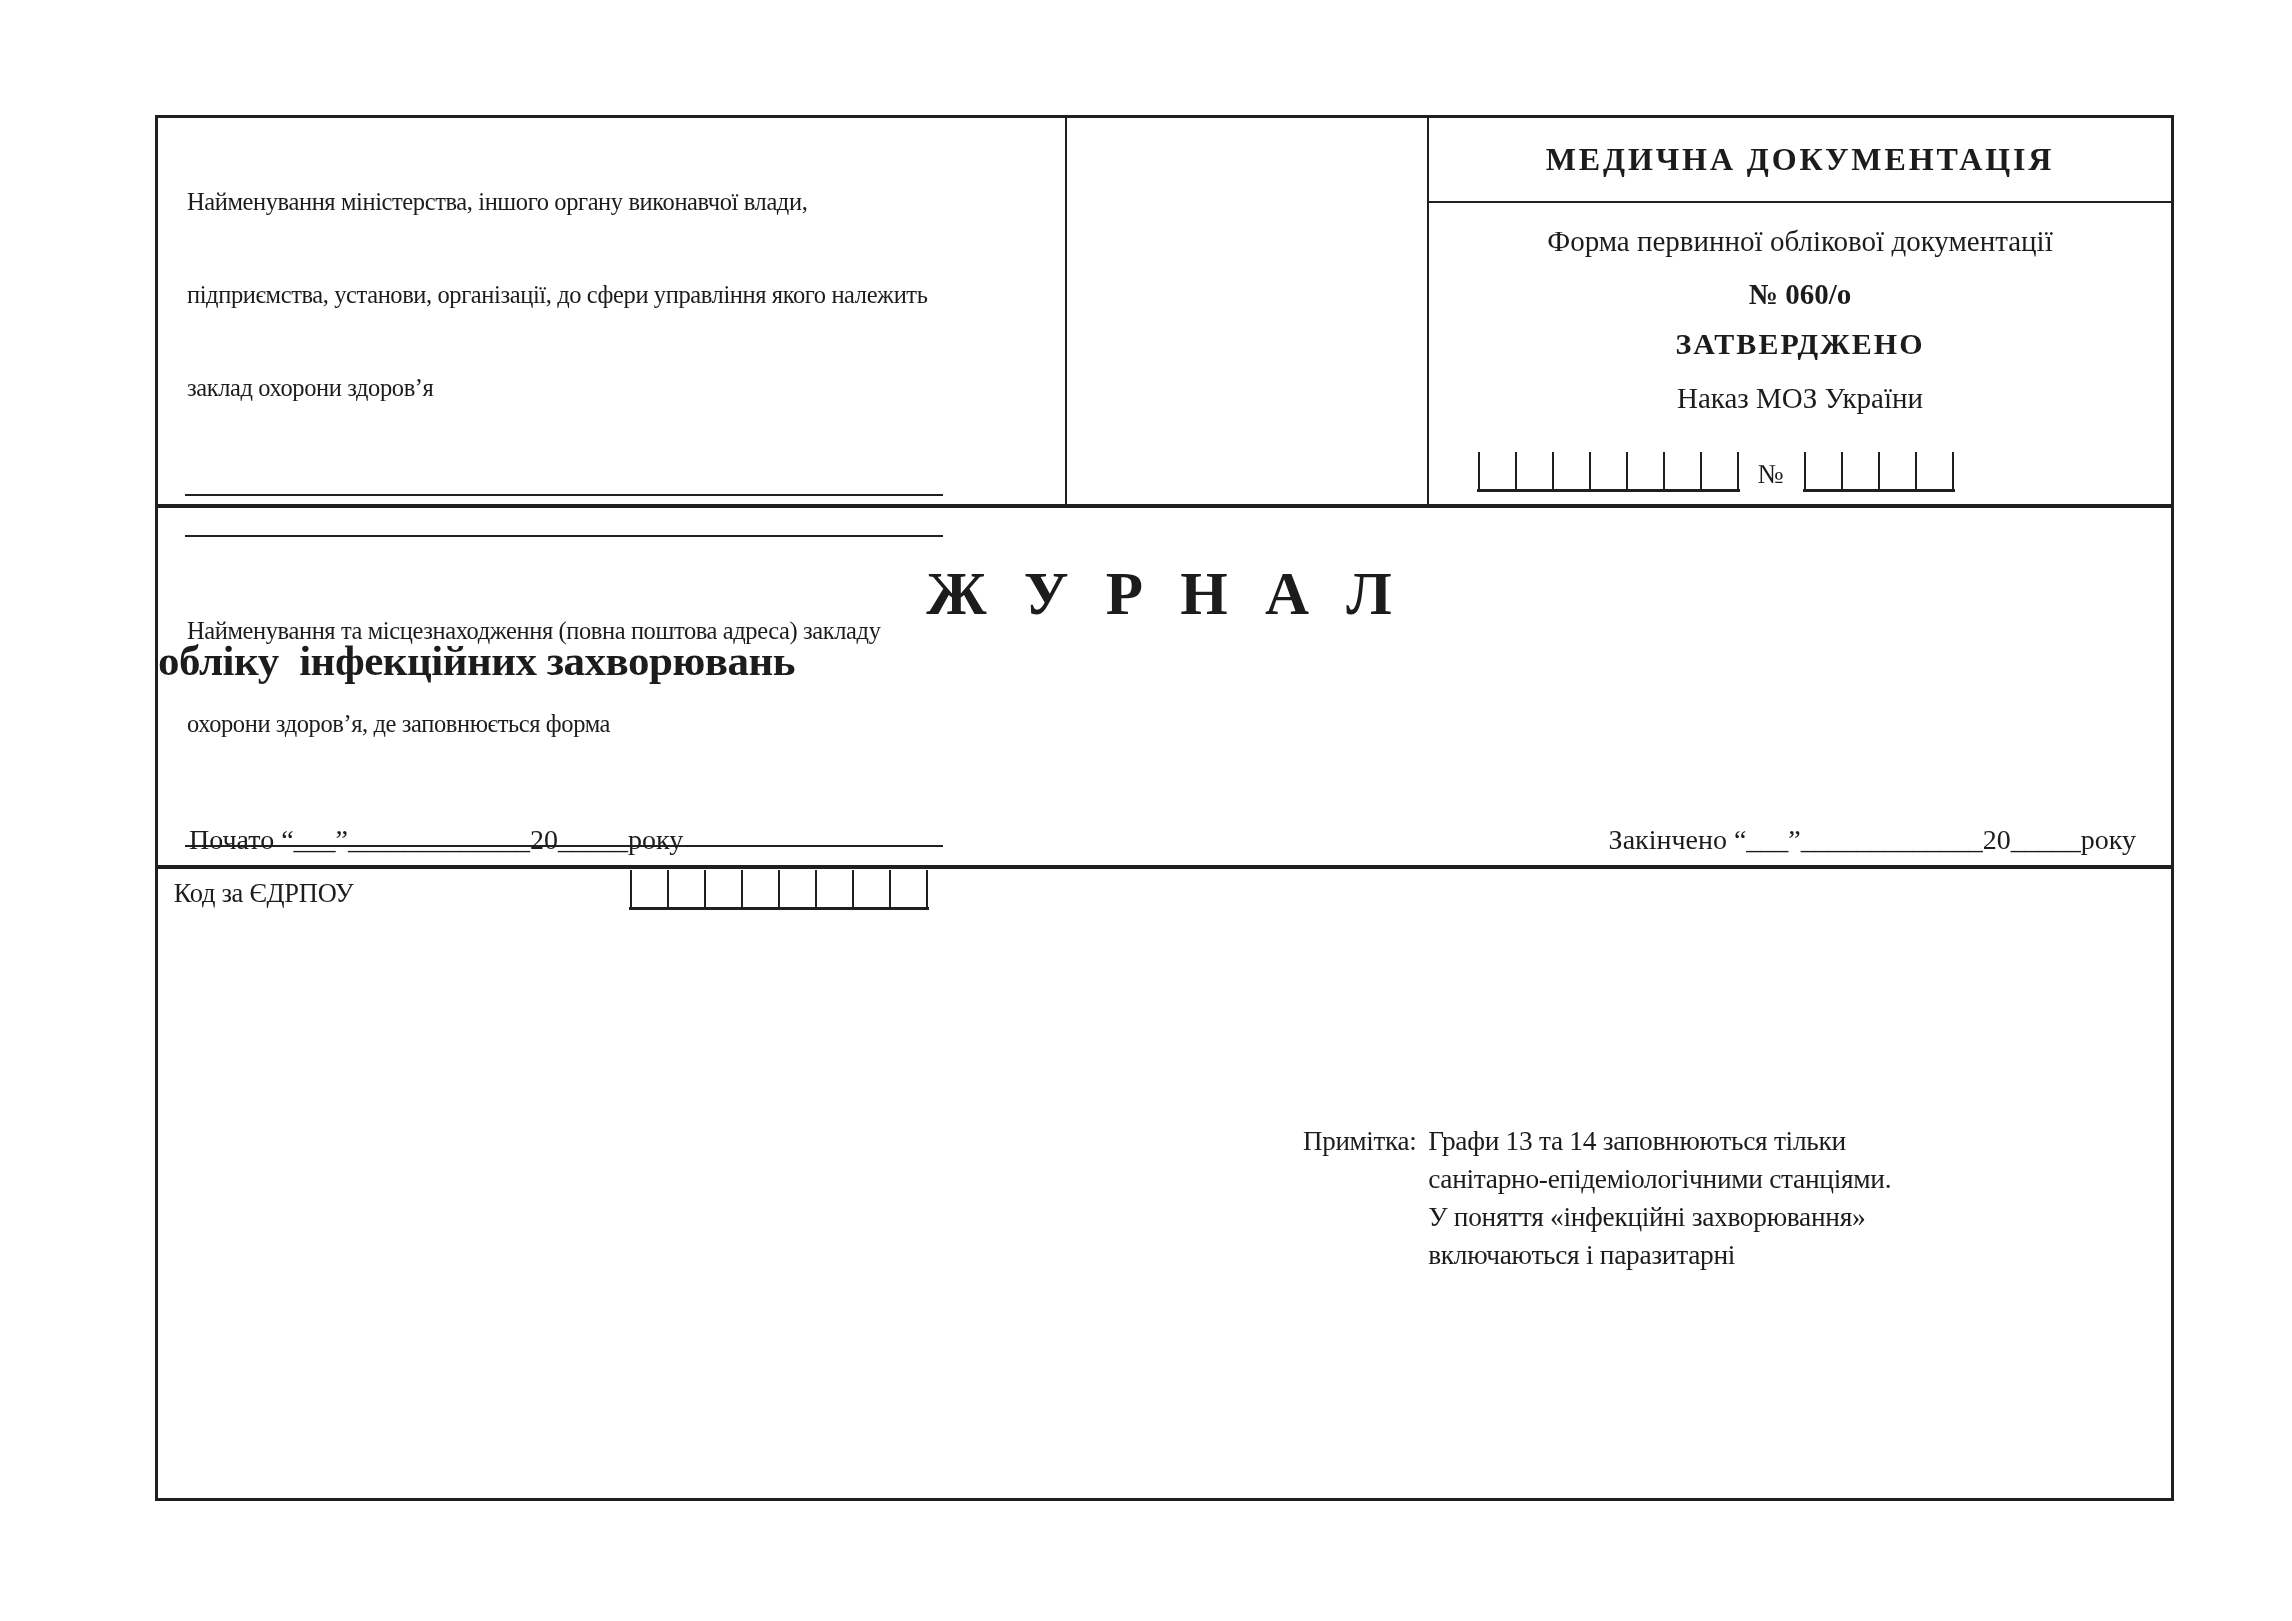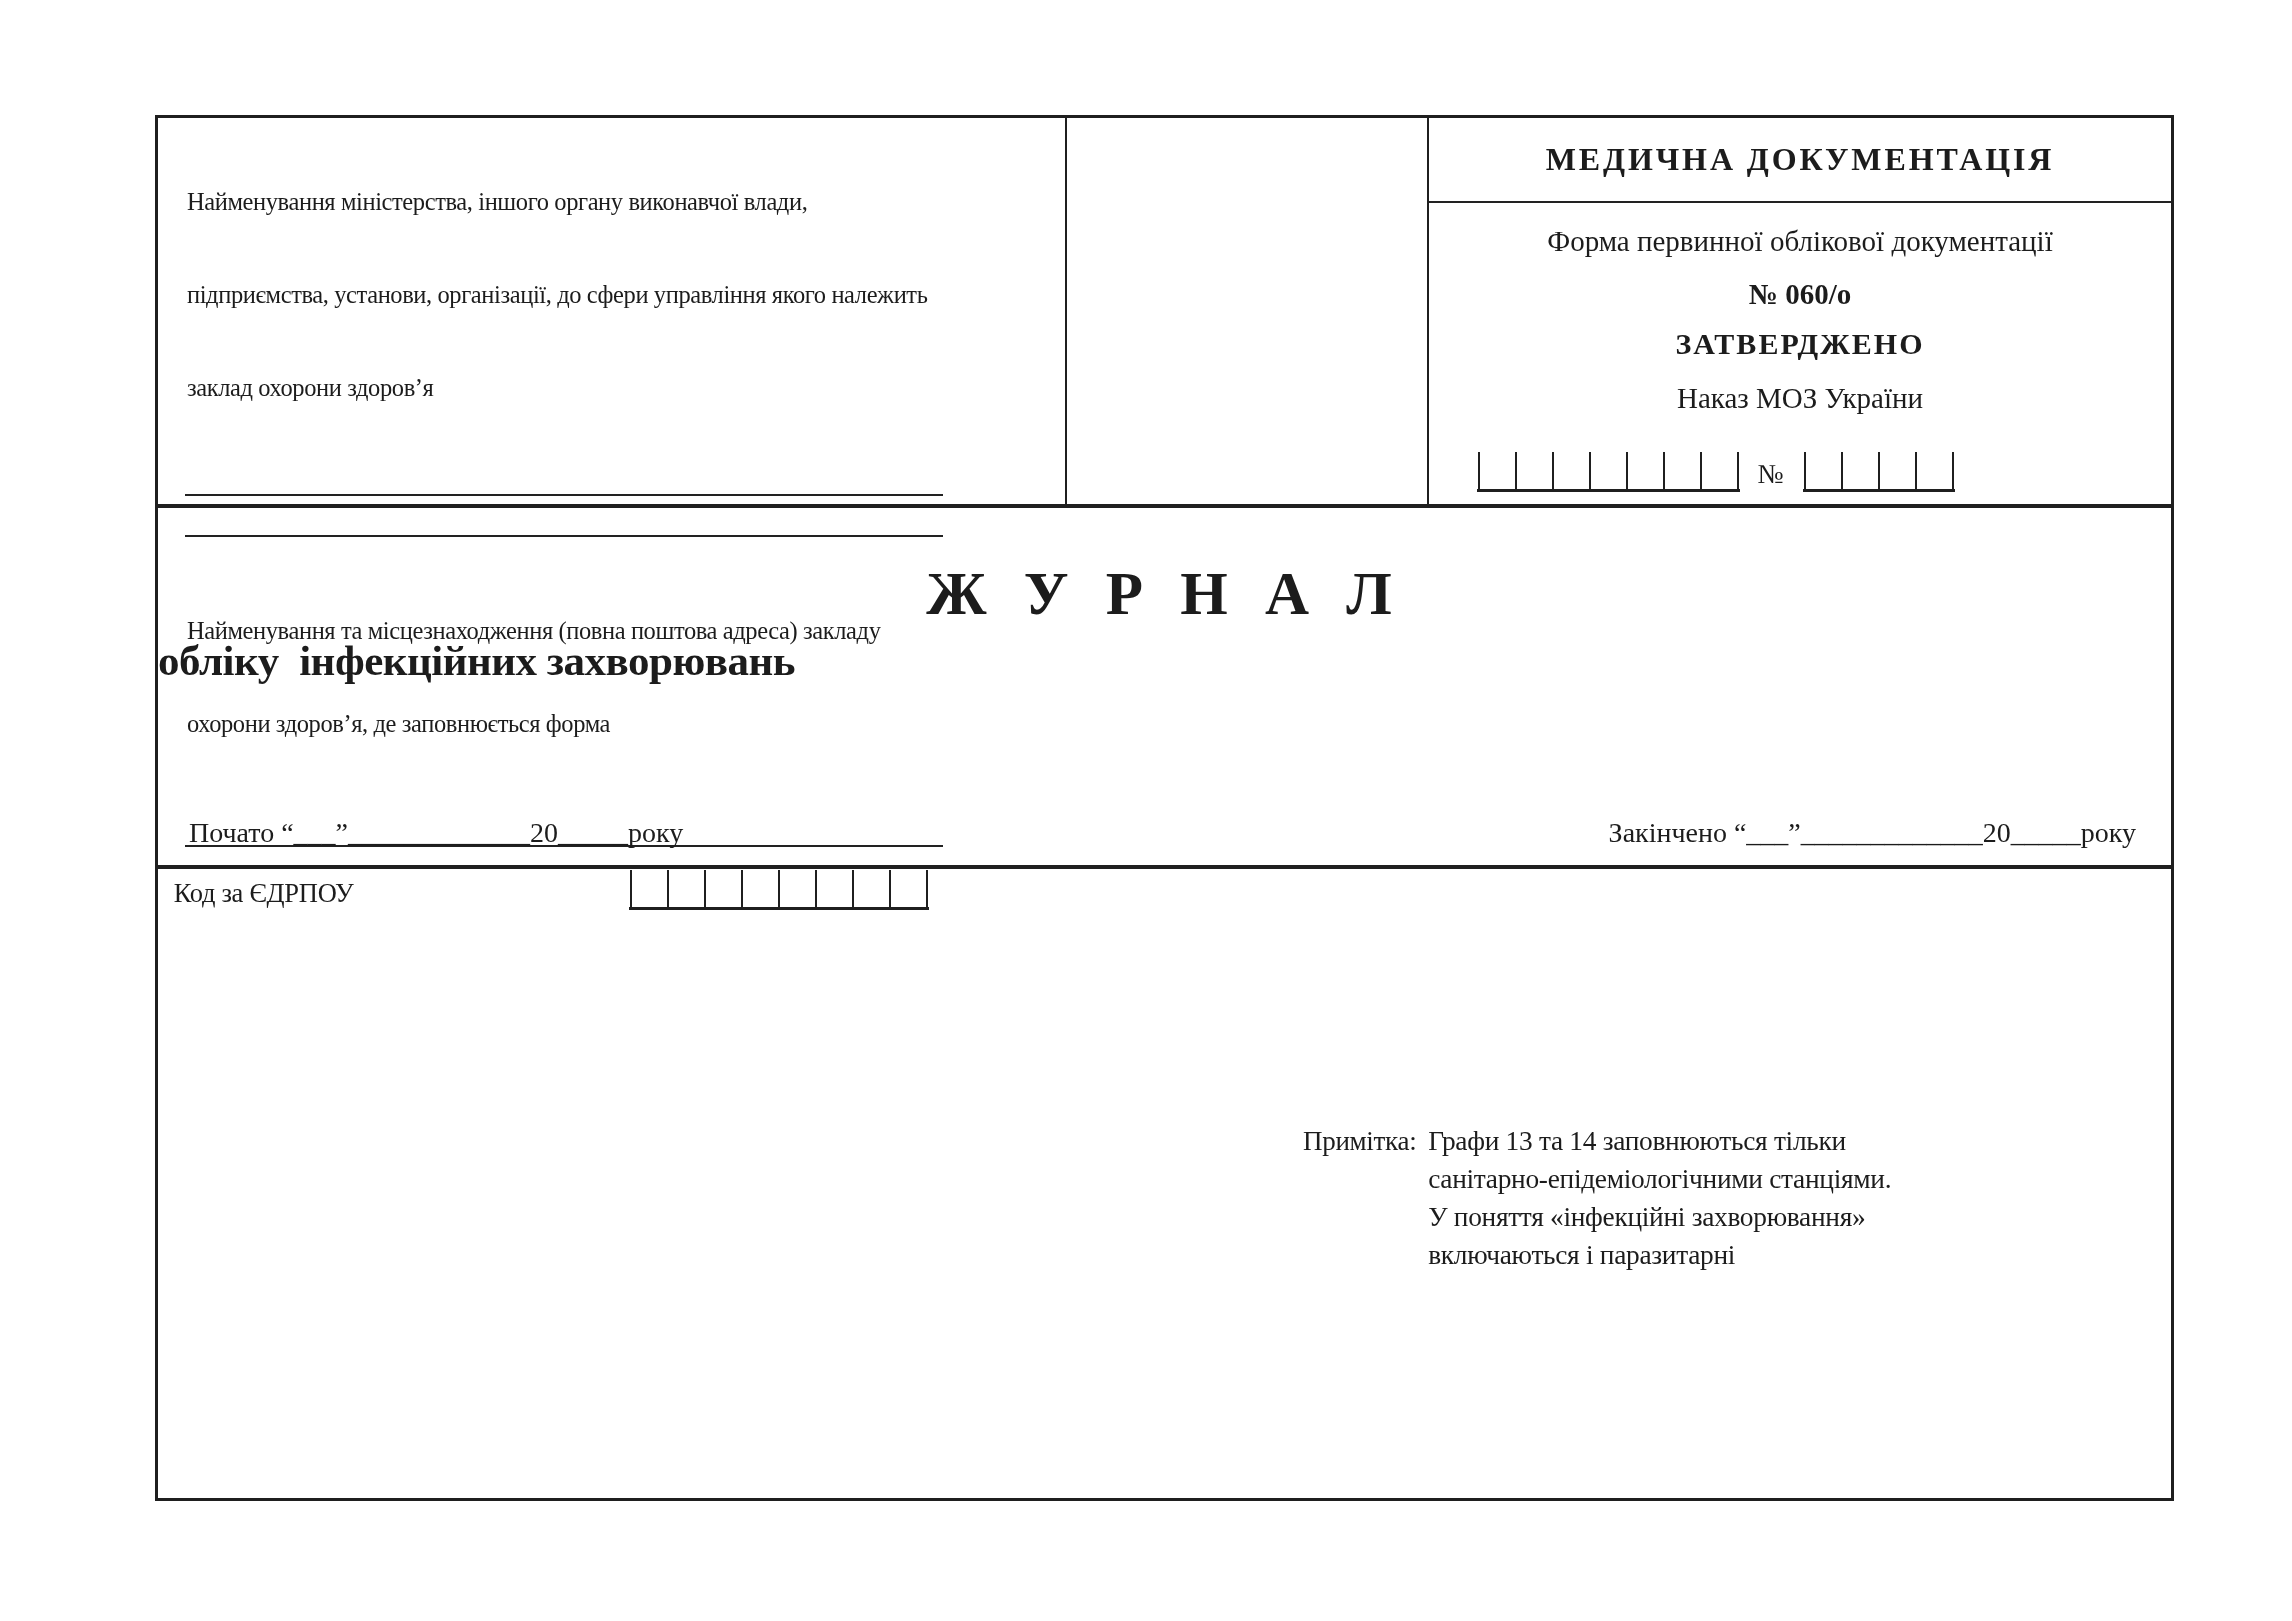--- a/index.html
+++ b/index.html
@@ -166,21 +166,21 @@
     font-size: 43px;
     line-height: 49px;
     font-weight: bold;
     letter-spacing: -0.5px;
     white-space: pre;
   }
   .dates-row {
     position: absolute;
     left: 0;
     right: 0;
-    top: 256px;
+    top: 263px;
     display: flex;
     justify-content: space-between;
     padding: 0 35px 0 31px;
     font-size: 28px;
     white-space: pre;
   }
 
   
   .bottom-band {
     position: relative;

